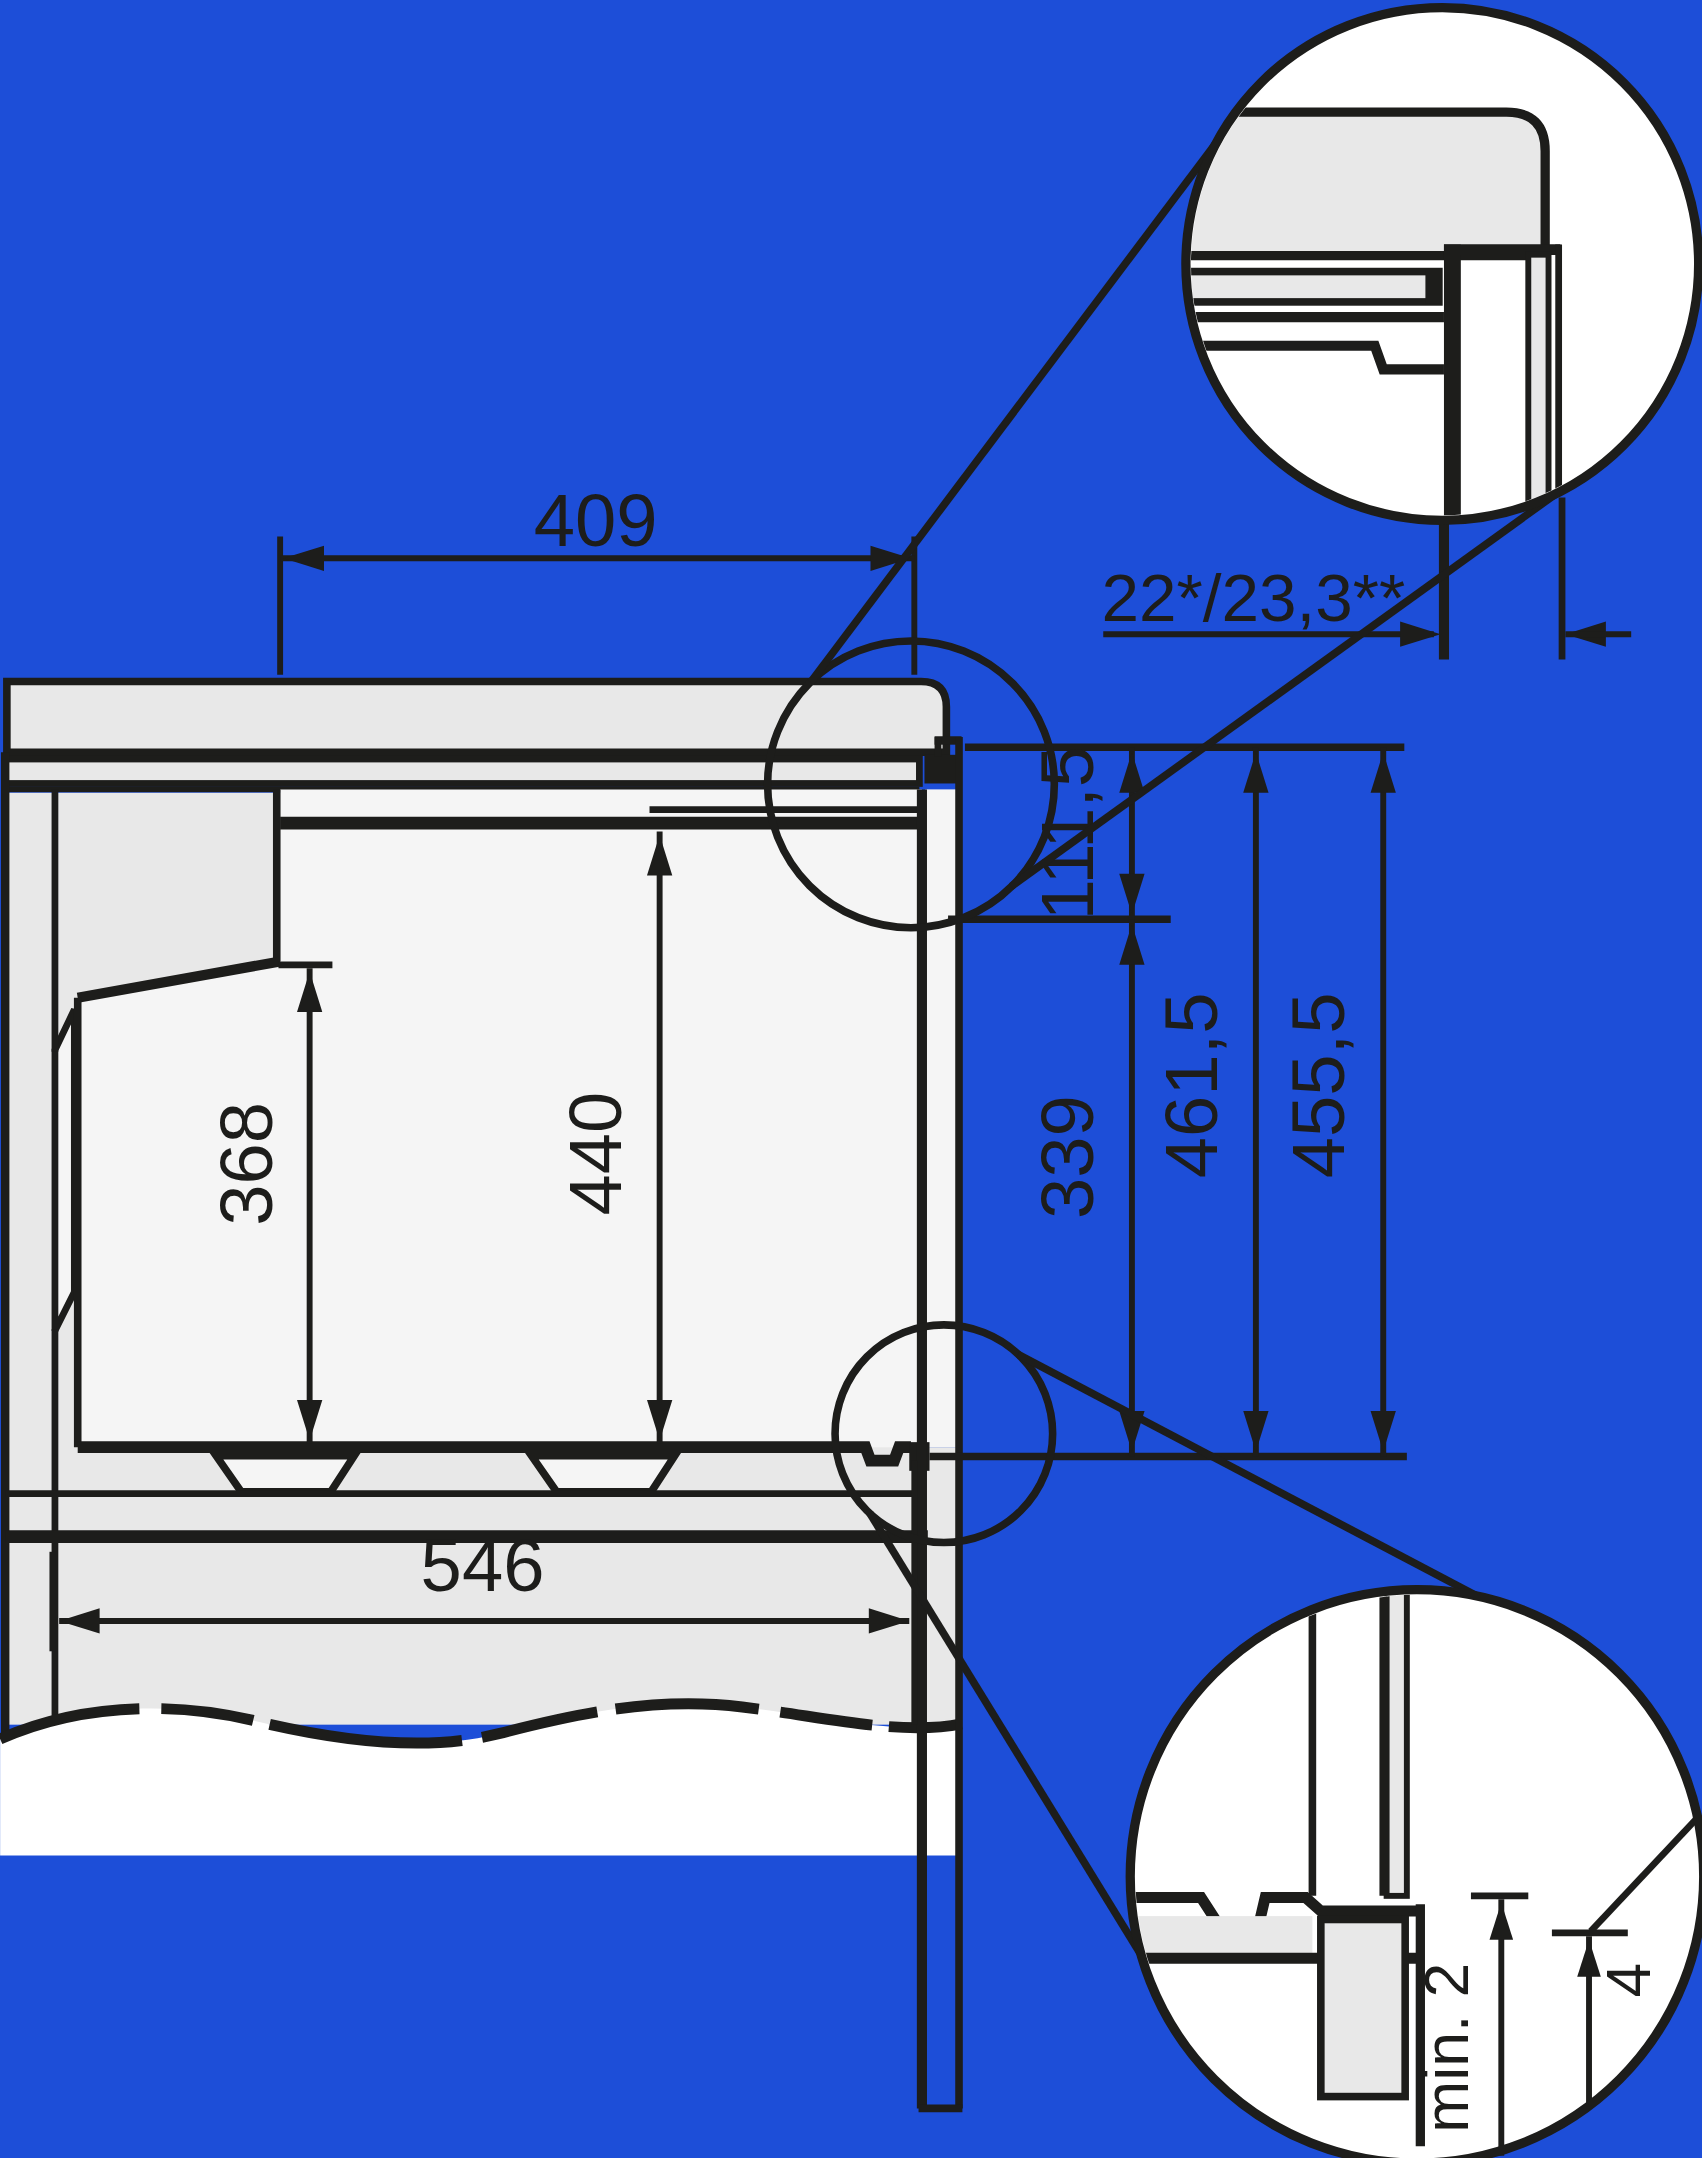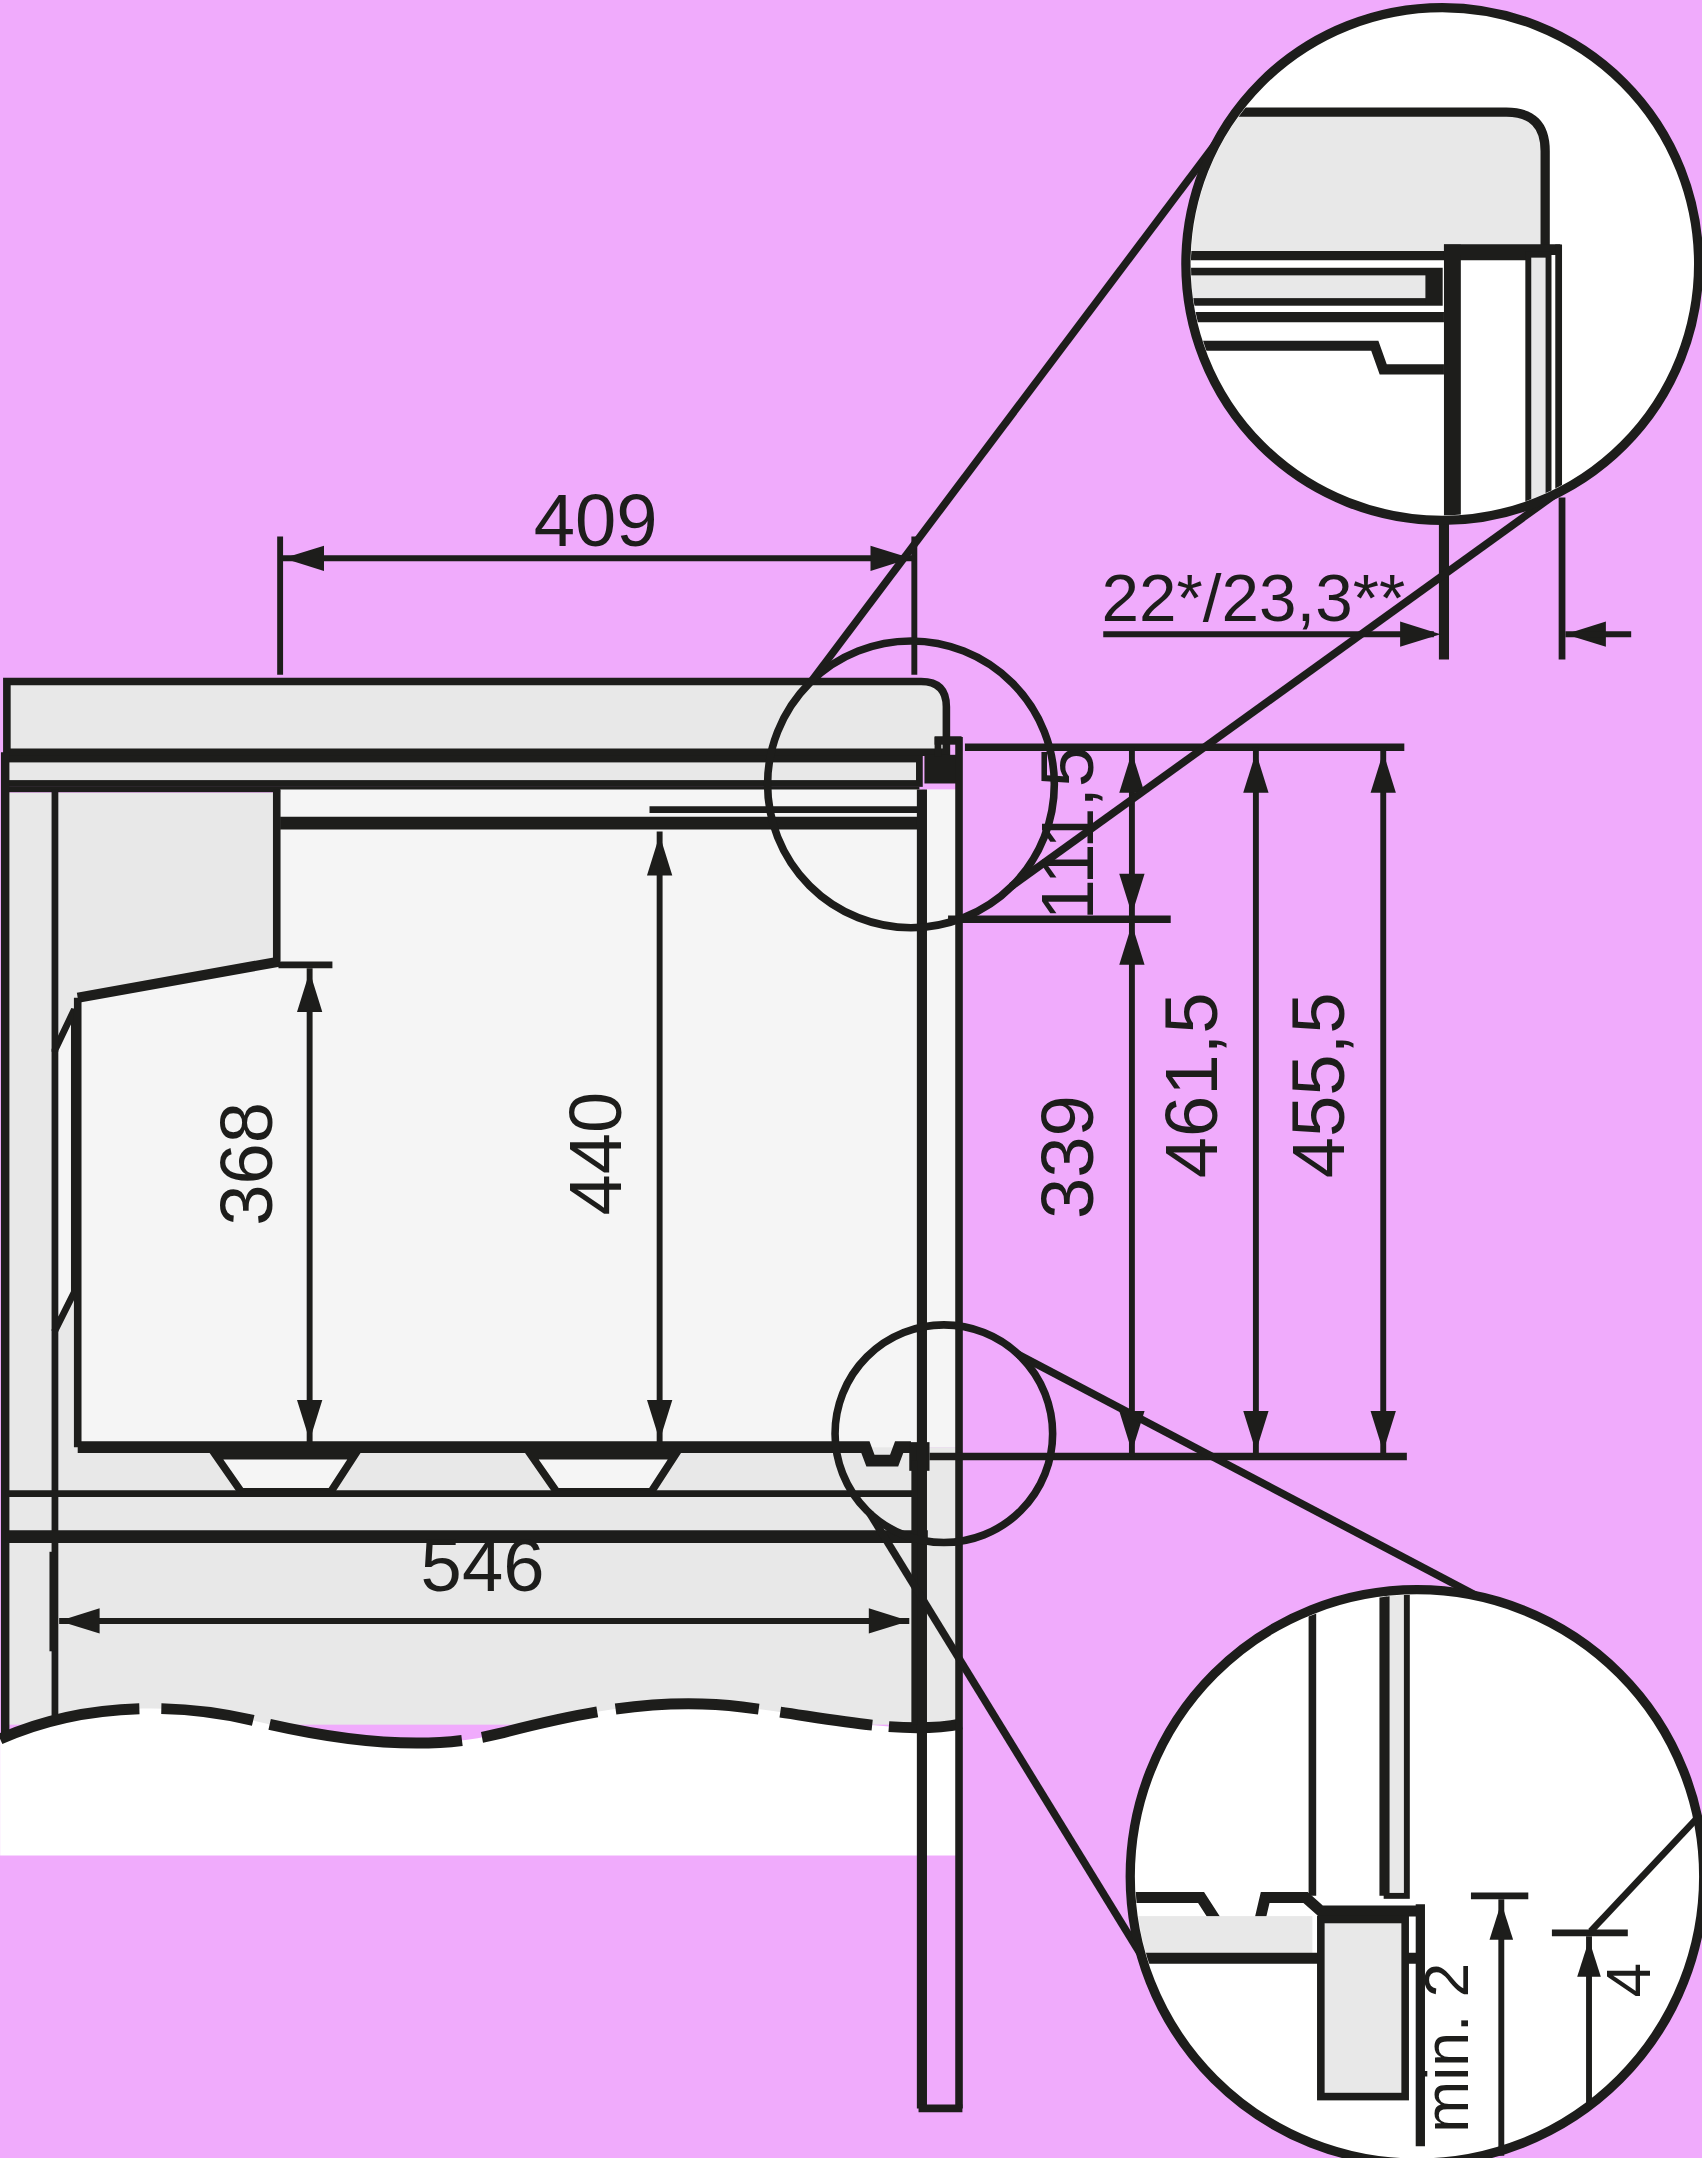--- a/index.html
+++ b/index.html
@@ -1,16 +1,16 @@
 <!DOCTYPE html>
 <html style="font-size:13.5px"><head>
 <meta charset="utf-8">
 <style>
   html,body{margin:0;padding:0;background:#ffffff;}
-  .canvas{position:relative;width:1703px;height:2159px;background:#f0abfc;overflow:hidden;}
+  .canvas{position:relative;width:1703px;height:2159px;background:#1d4ed8;overflow:hidden;}
   svg{position:absolute;left:0;top:0;}
   text{font-family:"Liberation Sans","DejaVu Sans",sans-serif;fill:#1d1d1b;}
   .dim{font-size:88px;}
   .dim-small{font-size:80px;}
   .dim-detail{font-size:74px;}
 </style>
 </head>
 <body>
 
 <div class="canvas">

